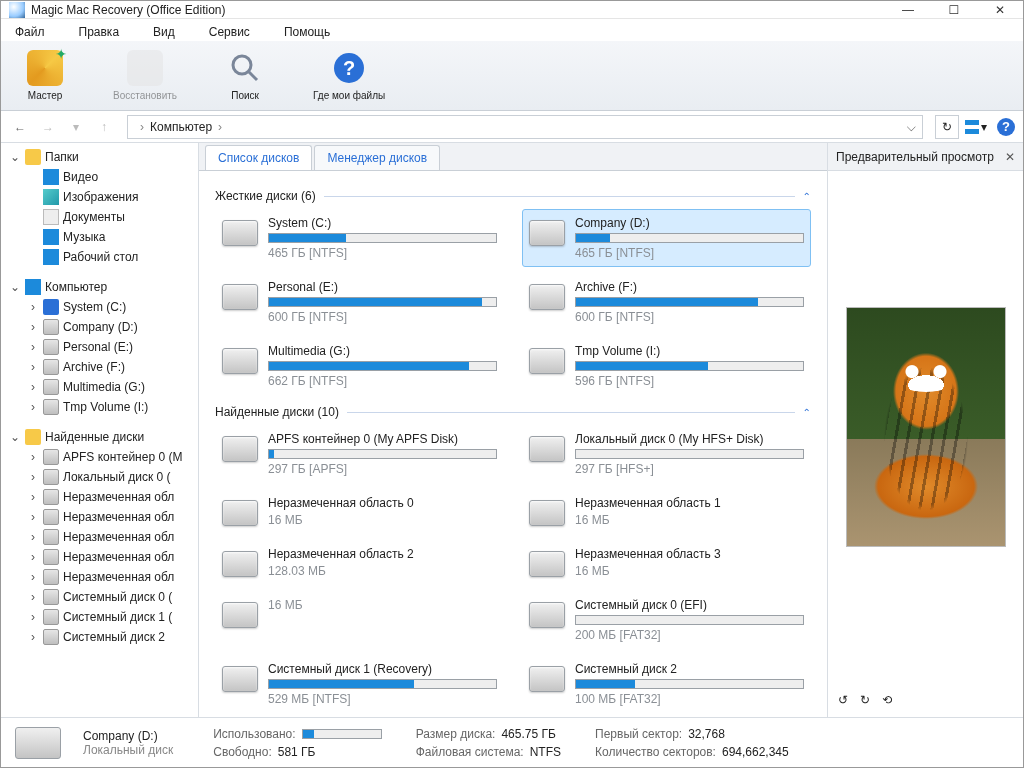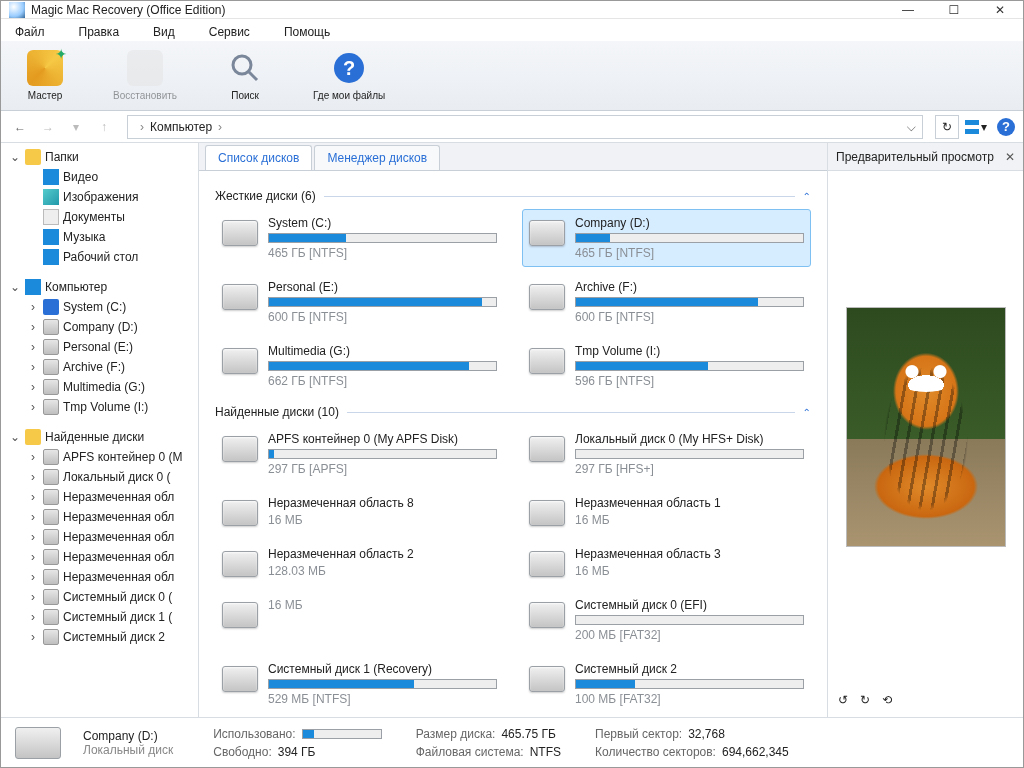--- a/index.html
+++ b/index.html
@@ -379,21 +379,21 @@
               <div class="name">Локальный диск 0 (My HFS+ Disk)</div>
               <div class="bar">
                 <div class="fill" style="width:0%"></div>
               </div>
               <div class="meta">297 ГБ [HFS+]</div>
             </div>
           </div>
           <div class="disk">
             <div class="dico"></div>
             <div class="info">
-              <div class="name">Неразмеченная область 8</div>
+              <div class="name">Неразмеченная область 0</div>
               <div class="meta">16 МБ</div>
             </div>
           </div>
           <div class="disk">
             <div class="dico"></div>
             <div class="info">
               <div class="name">Неразмеченная область 1</div>
               <div class="meta">16 МБ</div>
             </div>
           </div>
@@ -476,21 +476,21 @@
   <div class="cols">
     <div class="col">
       <div class="kv">
           <span class="k">Использовано:</span>
           <span class="minibar">
             <span class="f" id="usedbar" style="width: 15%;"></span>
           </span>
         </div>
       <div class="kv">
           <span class="k">Свободно:</span>
-          <span>394 ГБ</span>
+          <span>581 ГБ</span>
         </div>
     </div>
     <div class="col">
       <div class="kv">
           <span class="k">Размер диска:</span>
           <span>465.75 ГБ</span>
         </div>
       <div class="kv">
           <span class="k">Файловая система:</span>
           <span>NTFS</span>

